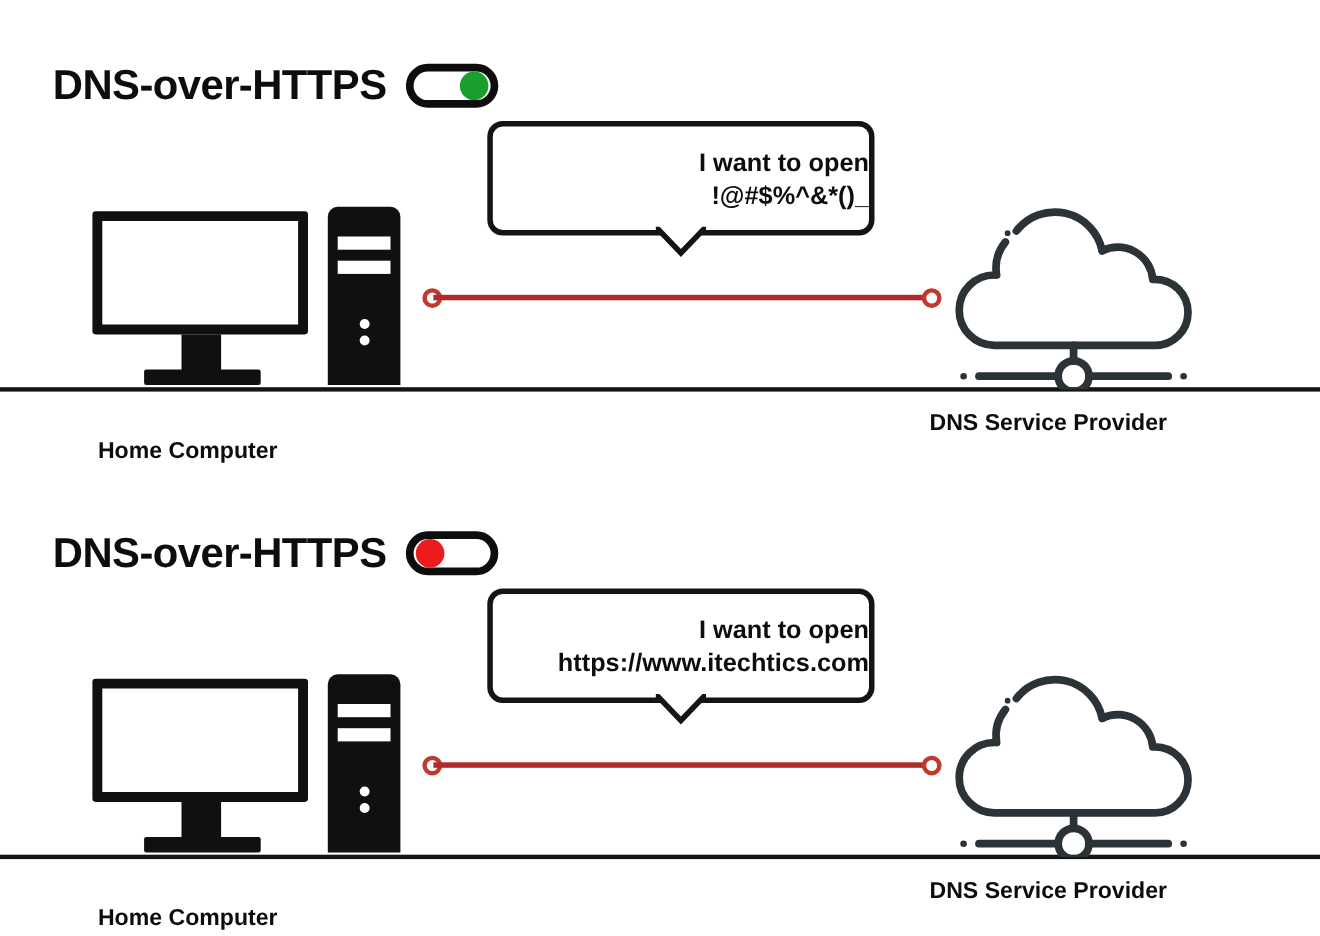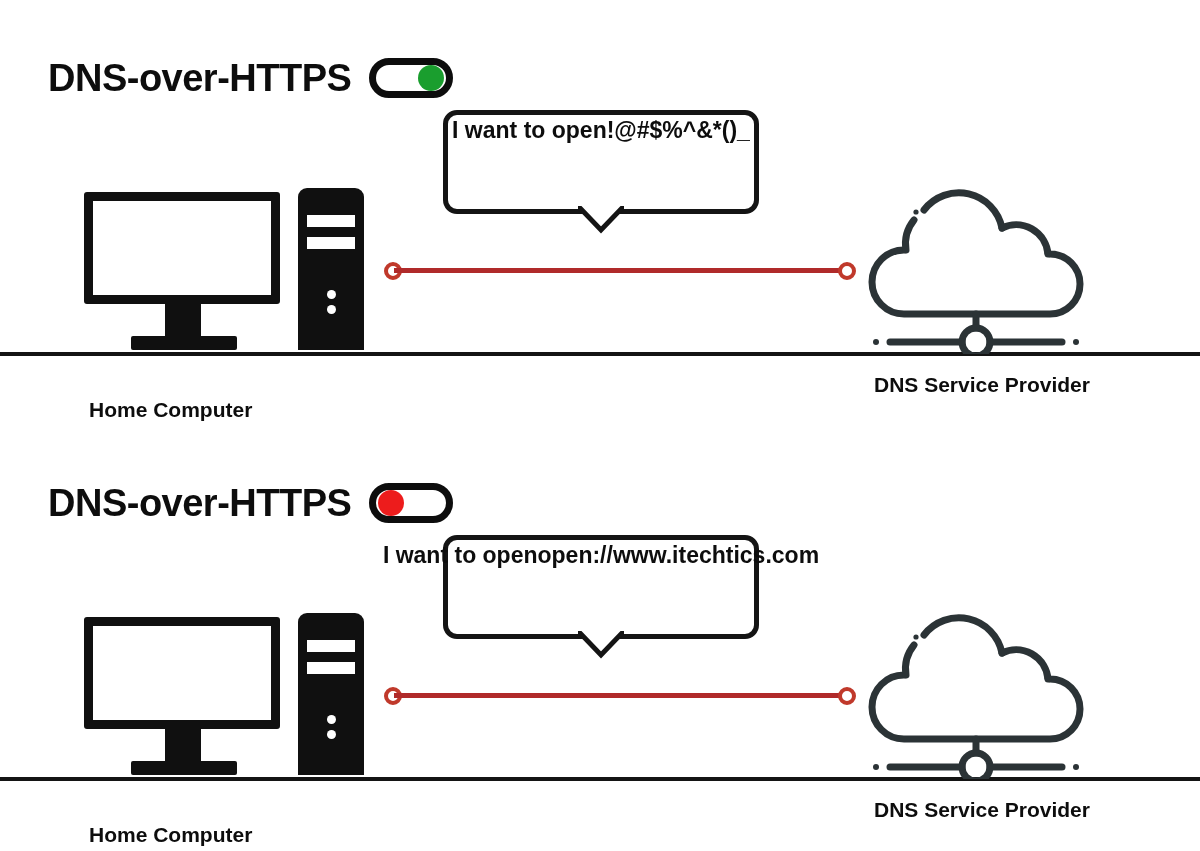--- a/index.html
+++ b/index.html
@@ -161,29 +161,29 @@
     box-sizing: content-box;
   }
   .link-end.left  { left: 4px; }
   .link-end.right { right: 4px; }
 
   
   .bubble {
     position: absolute;
     left: 443px;
     top: 110px;
-    width: 316px;
+    width: 352px;
     height: 104px;
     border: 5px solid #141414;
     border-radius: 14px;
     background: #ffffff;
     box-sizing: border-box;
     display: flex;
-    flex-direction: row;
-    align-items: flex-start;
+    flex-direction: column;
+    align-items: flex-end;
     justify-content: center;
   }
   .bubble-line {
     font-size: 23px;
     font-weight: bold;
     color: #0d0d0d;
     line-height: 1.32;
     text-align: center;
     white-space: nowrap;
   }
@@ -212,21 +212,21 @@
   .caption {
     position: absolute;
     font-size: 21px;
     font-weight: bold;
     color: #0d0d0d;
     white-space: nowrap;
   }
   #caption-home-top,
   #caption-home-bottom { left: 89px; top: 373px; margin-top: 25px; }
   #caption-dns-top,
-  #caption-dns-bottom  { left: 845px; top: 373px; margin-left: 29px; }
+  #caption-dns-bottom  { left: 845px; top: 373px; }
 </style>
 </head>
 <body>
 
 <section class="panel" id="panel-top">
 
   <div class="heading-row">
     <div class="heading-title">DNS-over-HTTPS</div>
 
     <div class="toggle on" id="toggle-top">
@@ -318,21 +318,21 @@
     </div>
 
     <div class="link">
       <div class="link-end left" style="border-color: rgb(192, 57, 43);"></div>
       <div class="link-line" style="background: rgb(176, 42, 42);"></div>
       <div class="link-end right" style="border-color: rgb(192, 57, 43);"></div>
     </div>
 
     <div class="bubble">
       <div class="bubble-line">I want to open</div>
-      <div class="bubble-line">open://www.itechtics.com</div>
+      <div class="bubble-line">https://www.itechtics.com</div>
       <div class="bubble-tail">
         <svg width="46" height="30" viewBox="0 0 46 30">
           <path d="M0,-6 L0,0 L23,24 L46,0 L46,-6" fill="#ffffff" stroke="#141414" stroke-width="5" stroke-linejoin="miter"></path>
           <rect x="3" y="-8" width="40" height="6" fill="#ffffff"></rect>
         </svg>
       </div>
     </div>
 
     <div class="cloud-wrap">
       <svg width="238" height="166" viewBox="0 0 238 166">

